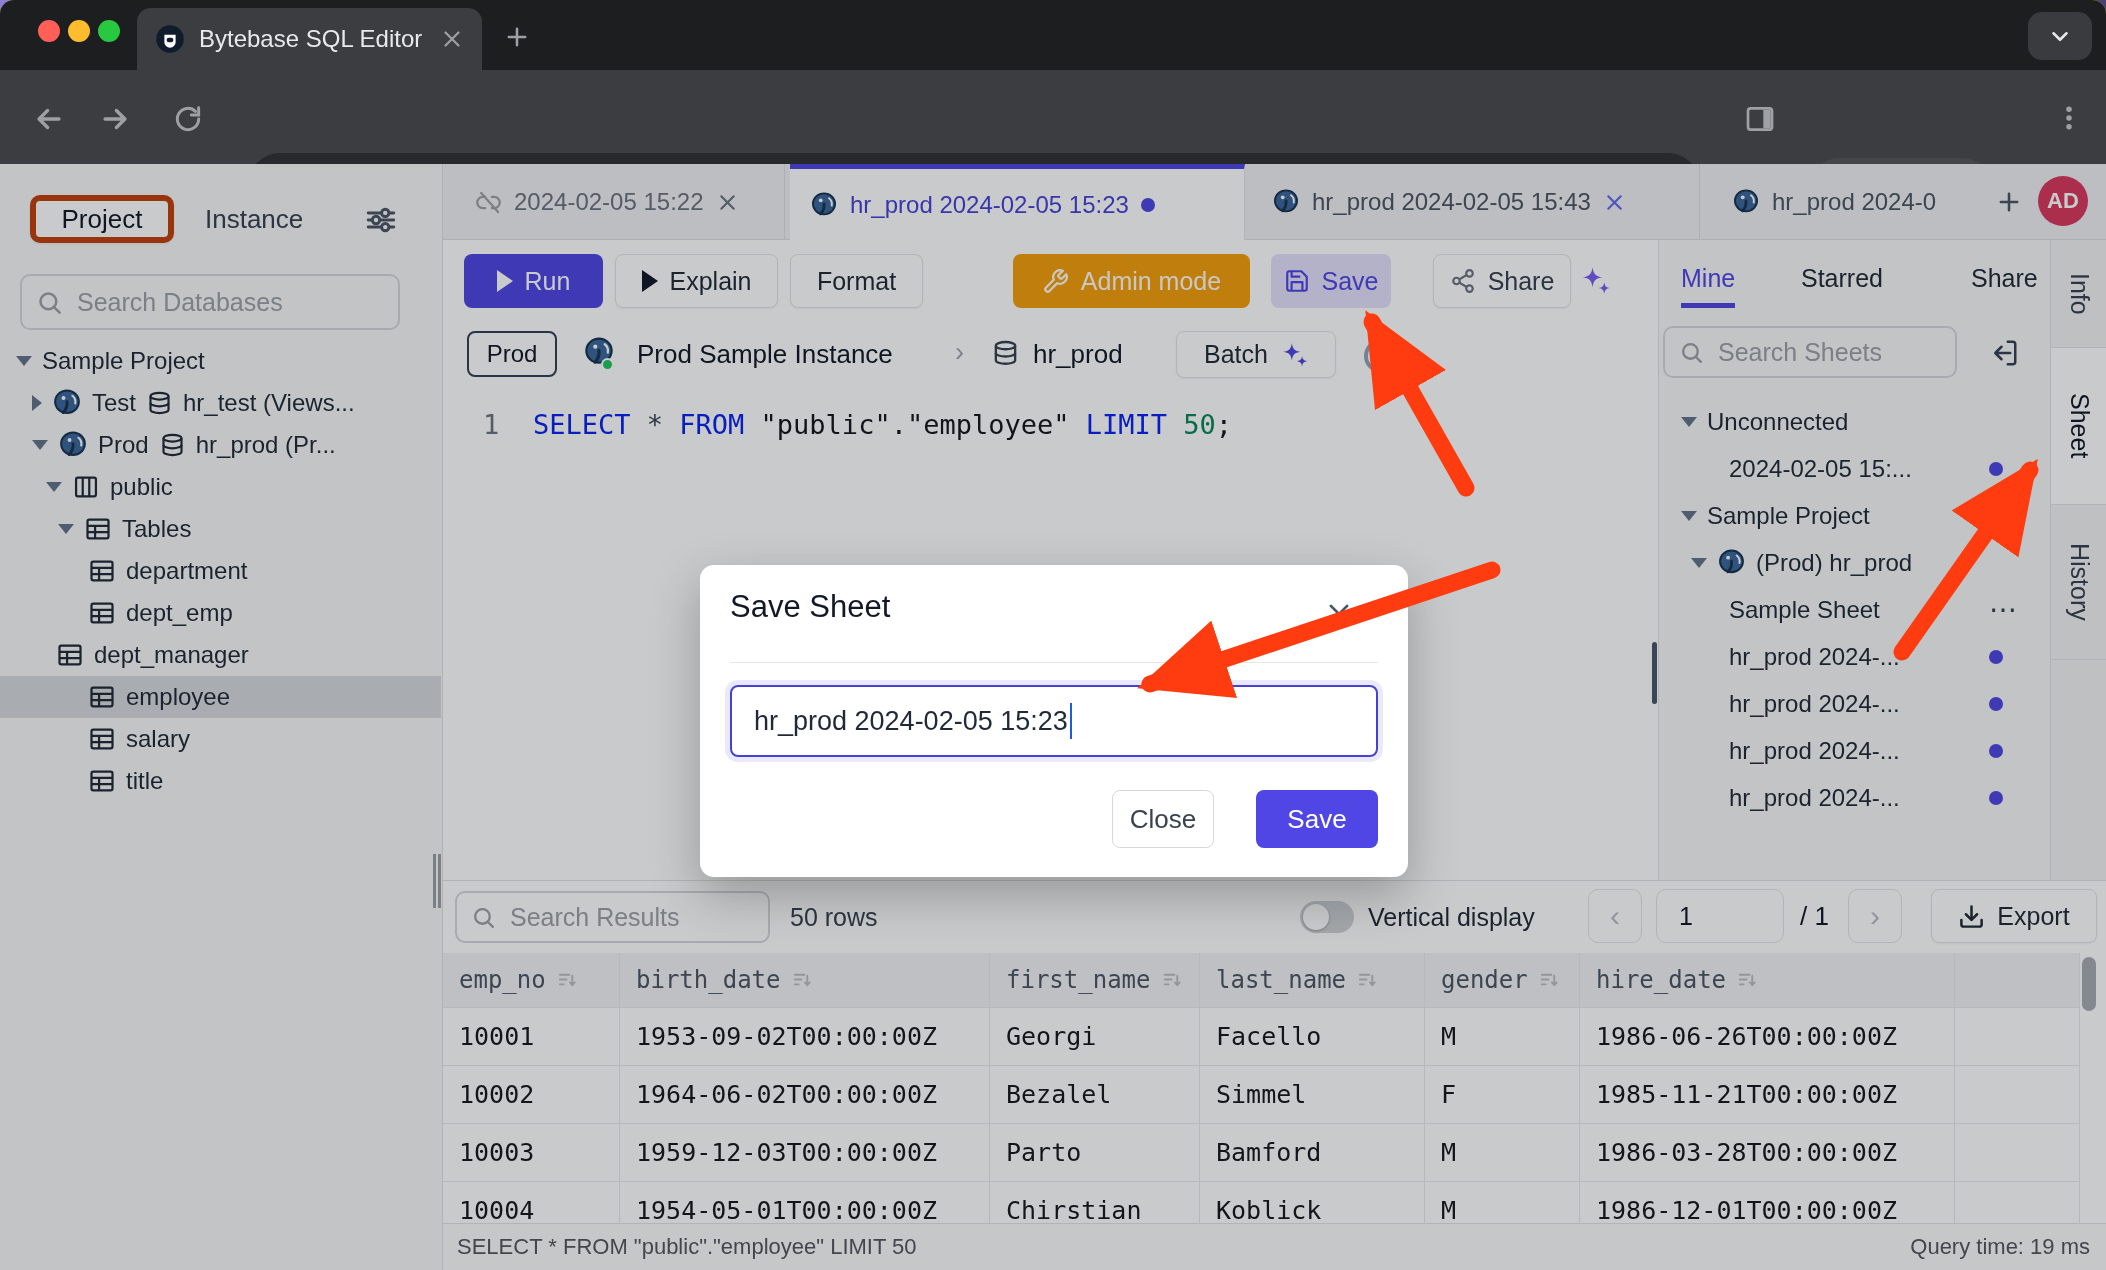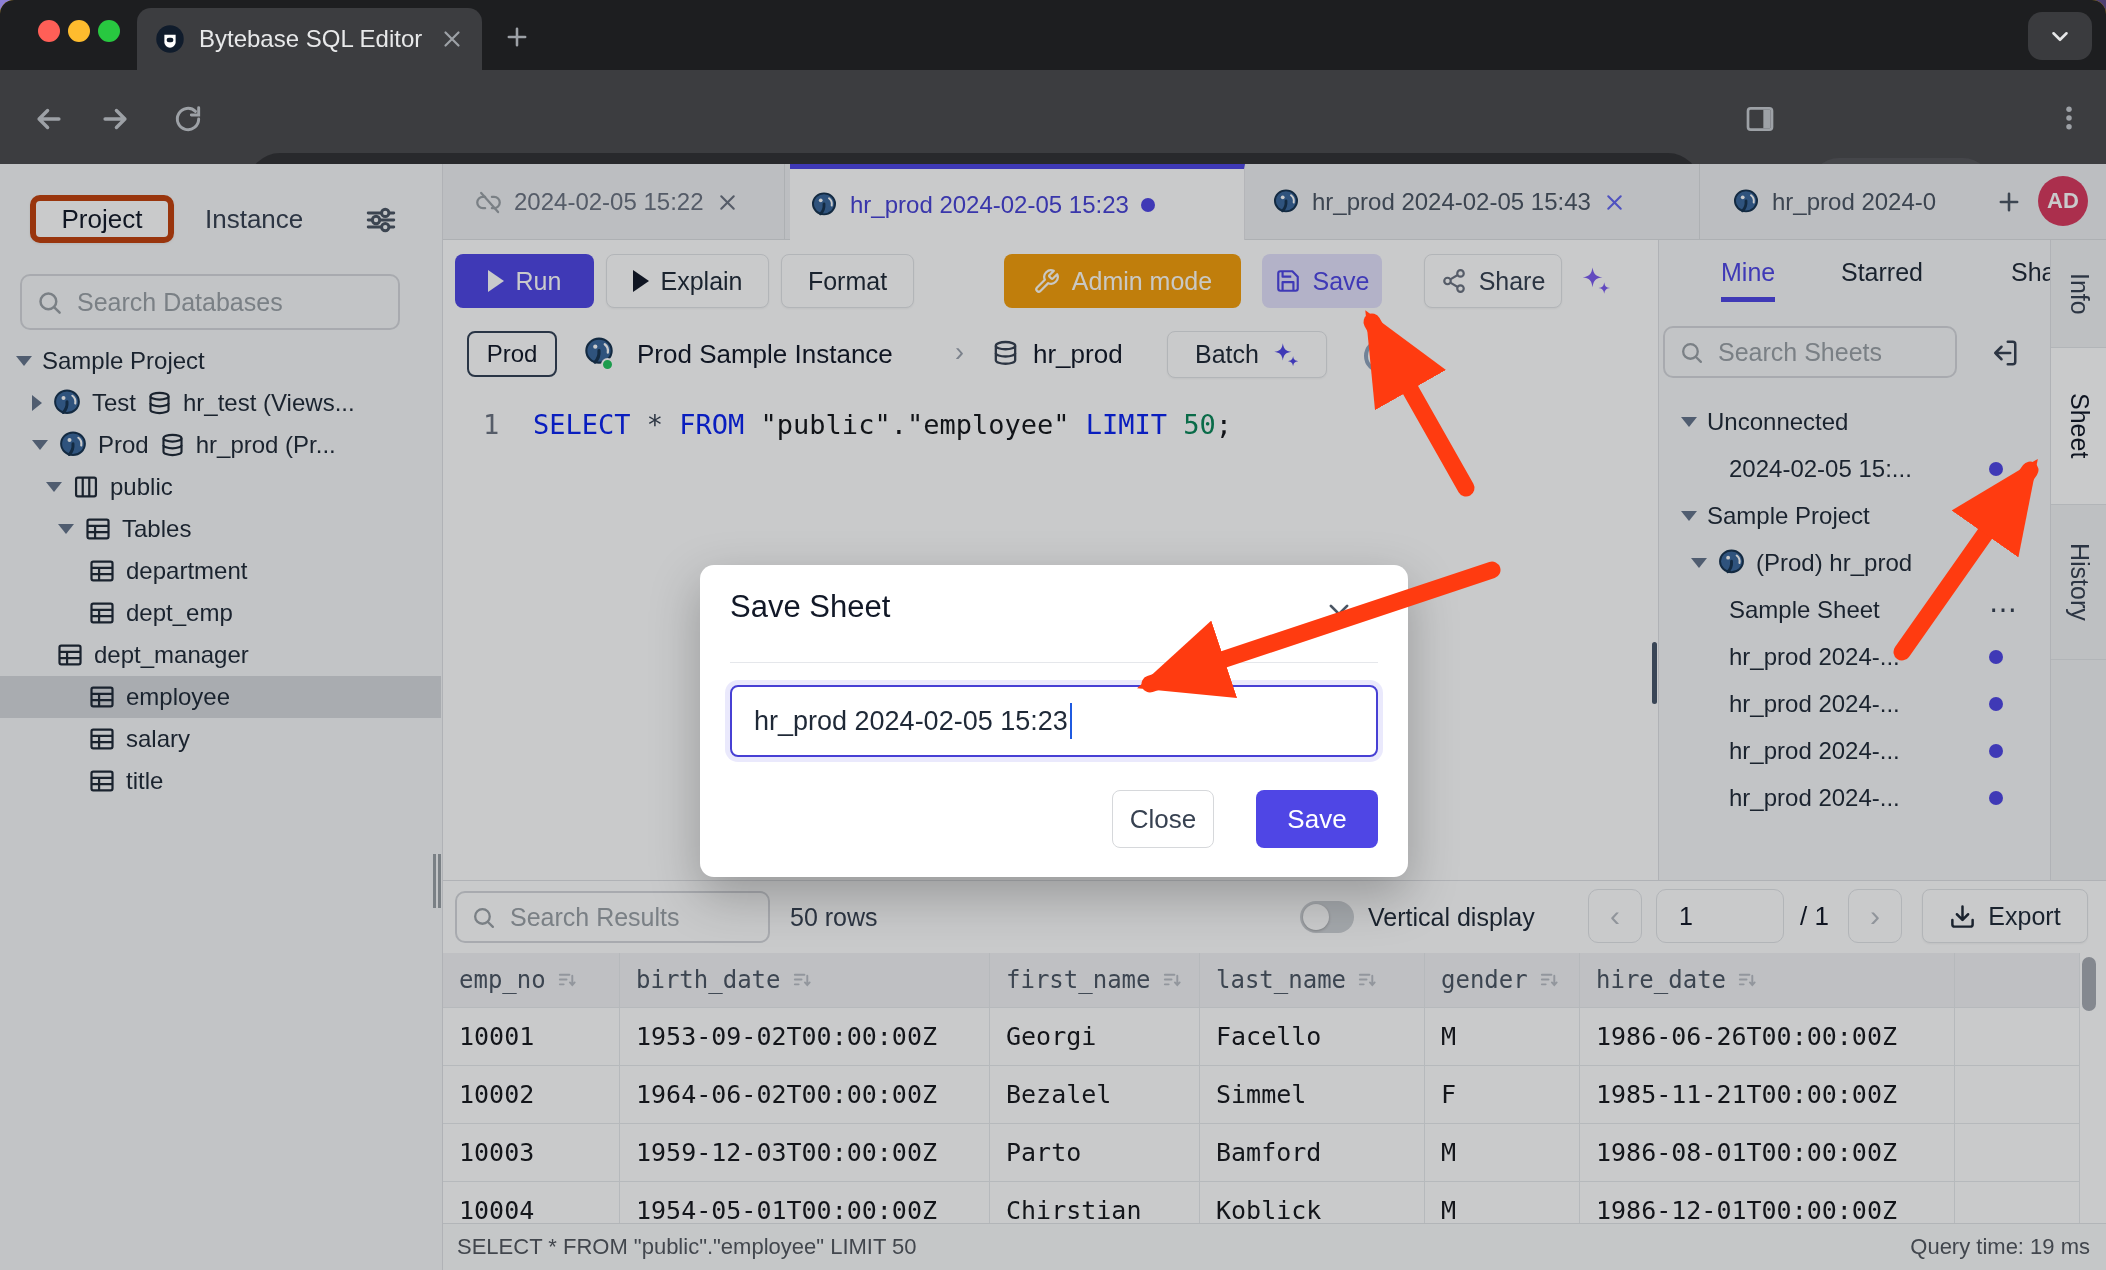--- a/index.html
+++ b/index.html
@@ -37,38 +37,38 @@
   .tri-r{width:0;height:0;border-top:8px solid transparent;border-bottom:8px solid transparent;border-left:10px solid #64748b;flex:none;}
   .grip{position:absolute;left:433px;top:690px;width:8px;height:54px;border-left:3px solid #9aa0a6;border-right:3px solid #9aa0a6;}
   
   #etabs{left:443px;top:0;width:1663px;height:76px;background:#eff0f2;border-bottom:1px solid #dcdee1;}
   .etab{position:absolute;top:0;height:76px;display:flex;align-items:center;gap:12px;padding:0 20px;font-size:24px;color:#6b7280;border-right:1px solid #dcdee1;white-space:nowrap;overflow:hidden;}
   .etab.active{background:#fff;border-top:5px solid #4f46e5;color:#4742d6;font-weight:500;border-right:1px solid #e4e5e8;}
   .bdot{width:14px;height:14px;border-radius:50%;background:#4f46e5;flex:none;}
   #avatar{left:1595px;top:12px;width:50px;height:50px;border-radius:50%;background:#d9395e;color:#fff;font-size:22px;font-weight:700;justify-content:center;}
   
   #abar{left:443px;top:76px;width:1215px;height:82px;background:#fff;}
-  .btn{position:absolute;top:14px;height:54px;border-radius:8px;display:flex;align-items:center;justify-content:center;gap:12px;font-size:25px;}
+  .btn{position:absolute;top:14px;height:54px;border-radius:8px;display:flex;align-items:center;justify-content:center;gap:12px;font-size:25px;margin-left:9px;}
   .btn.light{background:#fff;border:1px solid #e2e4e7;color:#1f2937;box-shadow:0 1px 2px rgba(0,0,0,.05);}
   .tri-play{width:0;height:0;border-top:11px solid transparent;border-bottom:11px solid transparent;border-left:16px solid #fff;}
   .tri-play.dark{border-left-color:#111827;}
   
   #bcrumb{left:443px;top:158px;width:1215px;height:65px;background:#fff;}
   #envbadge{left:24px;top:9px;width:90px;height:46px;border:2px solid #33415 5;border:2px solid #334155;border-radius:8px;justify-content:center;font-size:24px;font-weight:500;color:#111827;}
   .greendot{position:absolute;width:13px;height:13px;border-radius:50%;background:#22c55e;border:2px solid #fff;}
   .ring{width:34px;height:34px;border-radius:50%;border:4px solid #8fa3bd;}
   
   #editor{left:443px;top:223px;width:1215px;height:493px;background:#fff;font-family:"DejaVu Sans Mono",monospace;font-size:27px;}
   #editor .lnum{position:absolute;left:40px;top:22px;color:#6b7280;}
   #editor .code{position:absolute;left:90px;top:22px;white-space:pre;}
   .kw{color:#0a23f0;} .op{color:#374151;} .idq{color:#14161a;} .num{color:#098658;} .pp{color:#14161a;}
   .divbar{position:absolute;left:1652px;top:478px;width:5px;height:62px;background:#475569;border-radius:3px;}
   
   #rpanel{left:1658px;top:76px;width:392px;height:640px;background:#f7f8f9;border-left:1px solid #dfe1e4;}
-  .rtab{position:absolute;top:18px;font-size:25px;color:#1f2937;margin-left:40px;}
+  .rtab{position:absolute;top:24px;font-size:25px;color:#1f2937;}
   .rtab.active{color:#4f46e5;font-weight:500;border-bottom:5px solid #4f46e5;padding-bottom:10px;}
   .rrow{display:flex;align-items:center;gap:10px;height:47px;font-size:24px;color:#1f2937;white-space:nowrap;position:relative;}
   .rrow .bdot,.rrow .more{position:absolute;left:330px;}
   .more{color:#374151;font-size:28px;letter-spacing:2px;}
   
   #rail{left:2050px;top:76px;width:56px;height:640px;background:#f1f2f4;border-left:1px solid #dfe1e4;}
   .railtab{position:absolute;left:0;width:56px;display:flex;align-items:center;justify-content:center;writing-mode:vertical-rl;font-size:25px;color:#374151;border-bottom:1px solid #e2e4e7;}
   .railtab.active{background:#fff;color:#111827;font-weight:500;}
   
   #results{left:443px;top:716px;width:1663px;height:343px;background:#fff;border-top:1px solid #dfe1e4;}
@@ -626,21 +626,21 @@
             <div class="gcell">F</div>
             <div class="gcell">1985-11-21T00:00:00Z</div>
             <div class="gcell"></div>
           </div>
           <div class="grow">
             <div class="gcell">10003</div>
             <div class="gcell">1959-12-03T00:00:00Z</div>
             <div class="gcell">Parto</div>
             <div class="gcell">Bamford</div>
             <div class="gcell">M</div>
-            <div class="gcell">1986-08-01T00:00:00Z</div>
+            <div class="gcell">1986-03-28T00:00:00Z</div>
             <div class="gcell"></div>
           </div>
           <div class="grow">
             <div class="gcell">10004</div>
             <div class="gcell">1954-05-01T00:00:00Z</div>
             <div class="gcell">Chirstian</div>
             <div class="gcell">Koblick</div>
             <div class="gcell">M</div>
             <div class="gcell">1986-12-01T00:00:00Z</div>
             <div class="gcell"></div>

